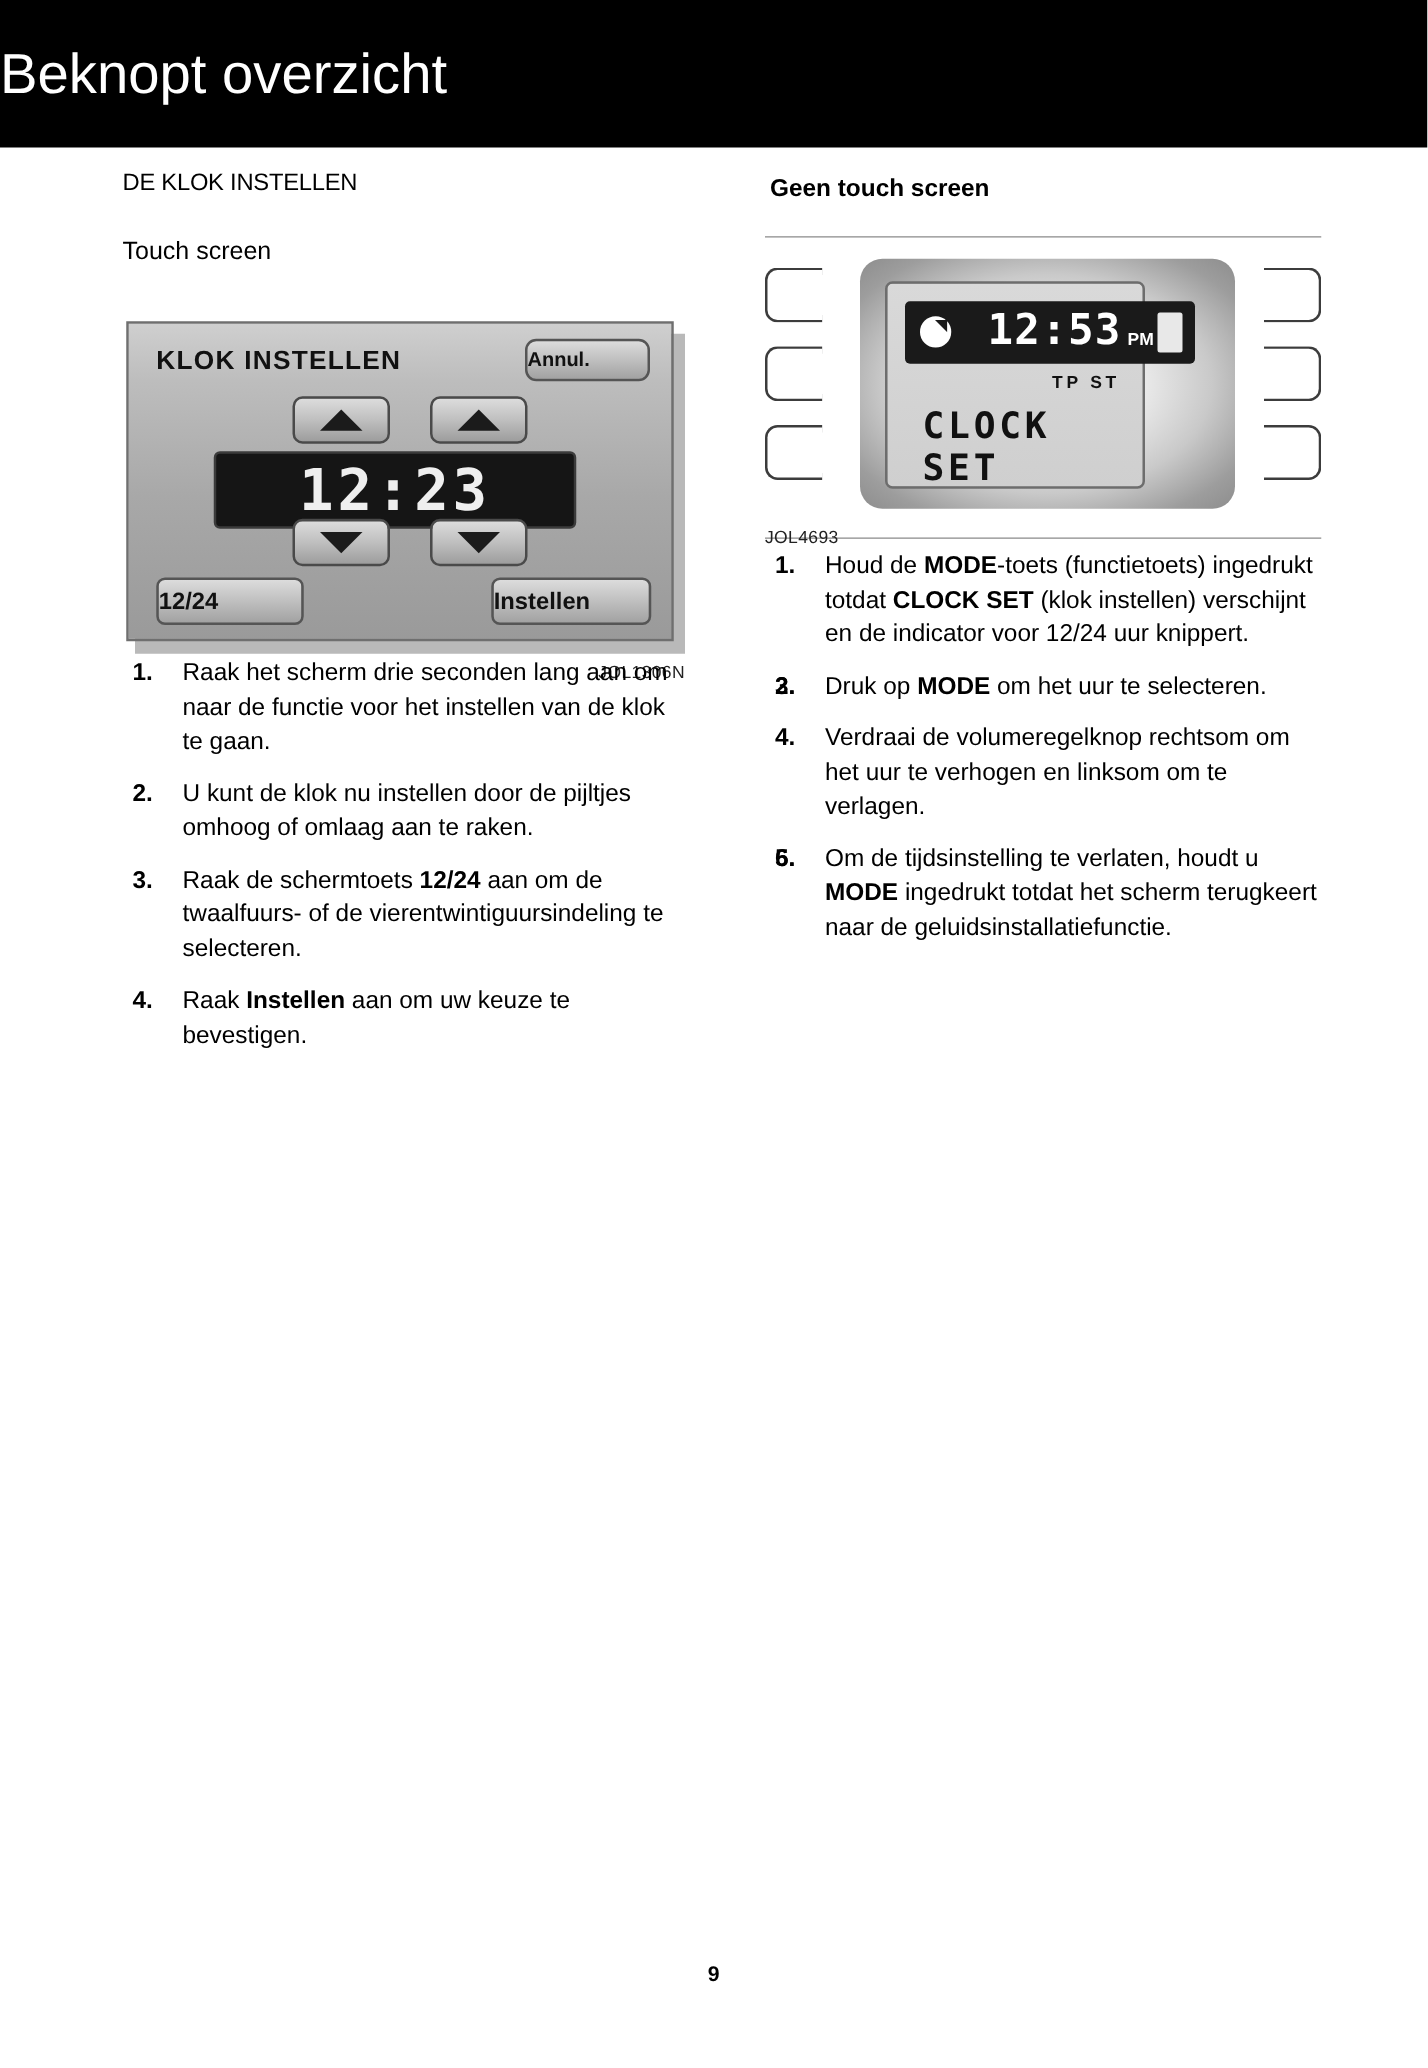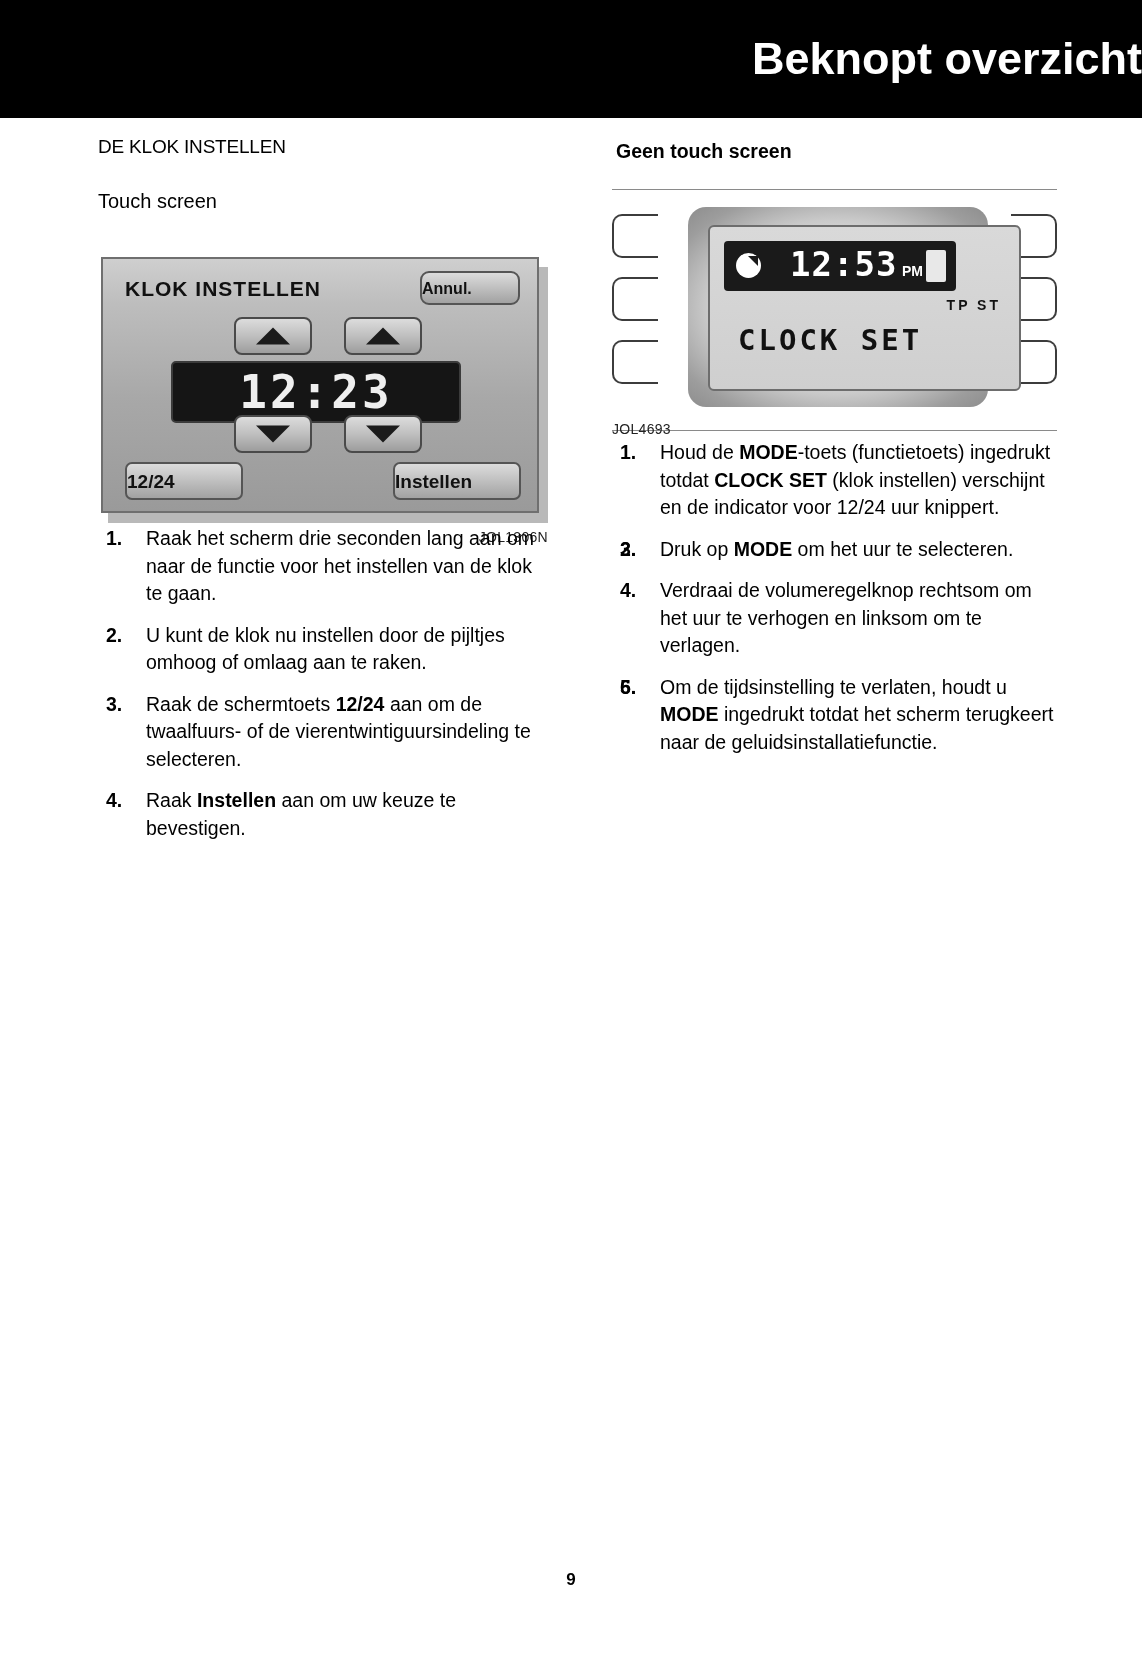--- a/index.html
+++ b/index.html
@@ -30,24 +30,24 @@
     height: 118px;
     background: #000000;
   }
   .header-title {
     position: absolute;
     left: 0;
     top: 0;
     width: 1142px;
     height: 118px;
     line-height: 118px;
-    text-align: right;
+    text-align: left;
     color: #ffffff;
     font-size: 45px;
-    font-weight: bold;
+    font-weight: normal;
     letter-spacing: 0px;
   }
   
   .content {
     position: absolute;
     left: 0;
     top: 118px;
     width: 1142px;
     height: 1536px;
   }
@@ -220,21 +220,21 @@
     top: 18px;
     width: 300px;
     height: 200px;
     background: radial-gradient(ellipse at center, #f4f4f4 28%, #c9c9c9 62%, #9d9d9d 85%, #8d8d8d 100%);
     border-radius: 18px;
   }
   .radio-lcd {
     position: absolute;
     left: 96px;
     top: 36px;
-    width: 313px;
+    width: 208px;
     height: 166px;
     background: linear-gradient(180deg,#d9d9d9 0%, #cfcfcf 100%);
     border: 2px solid #6d6d6d;
     border-radius: 6px;
     box-sizing: border-box;
   }
   .lcd-bar {
     position: absolute;
     left: 14px;
     top: 14px;

